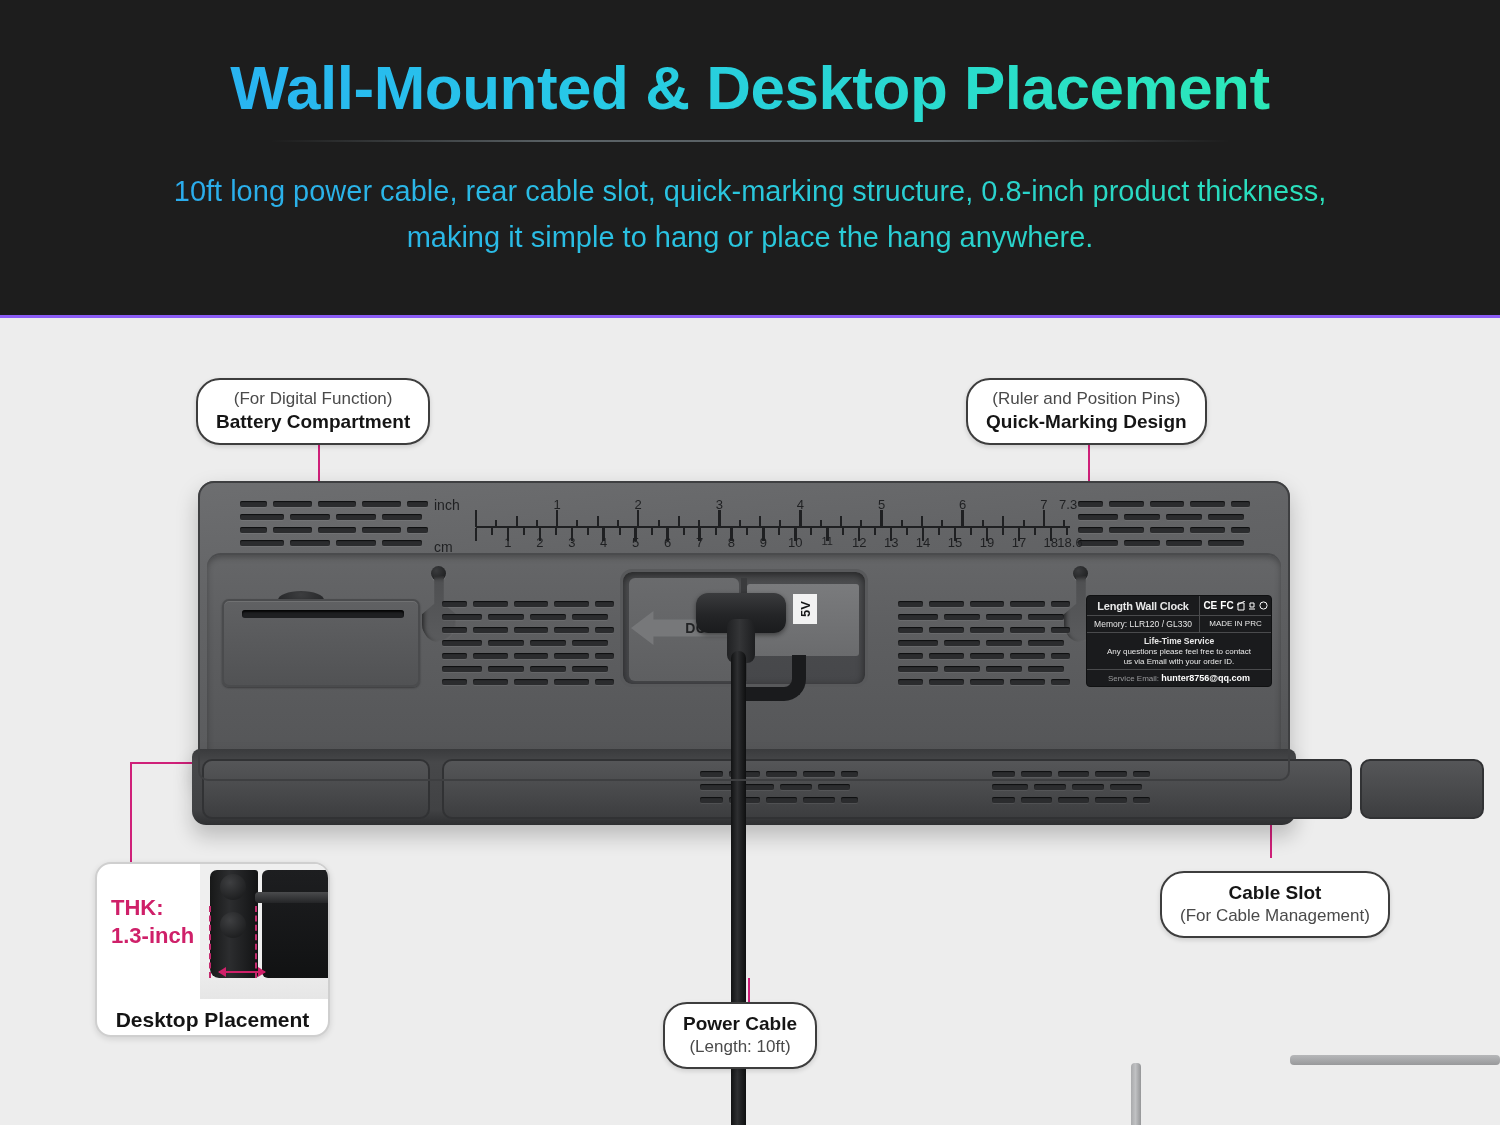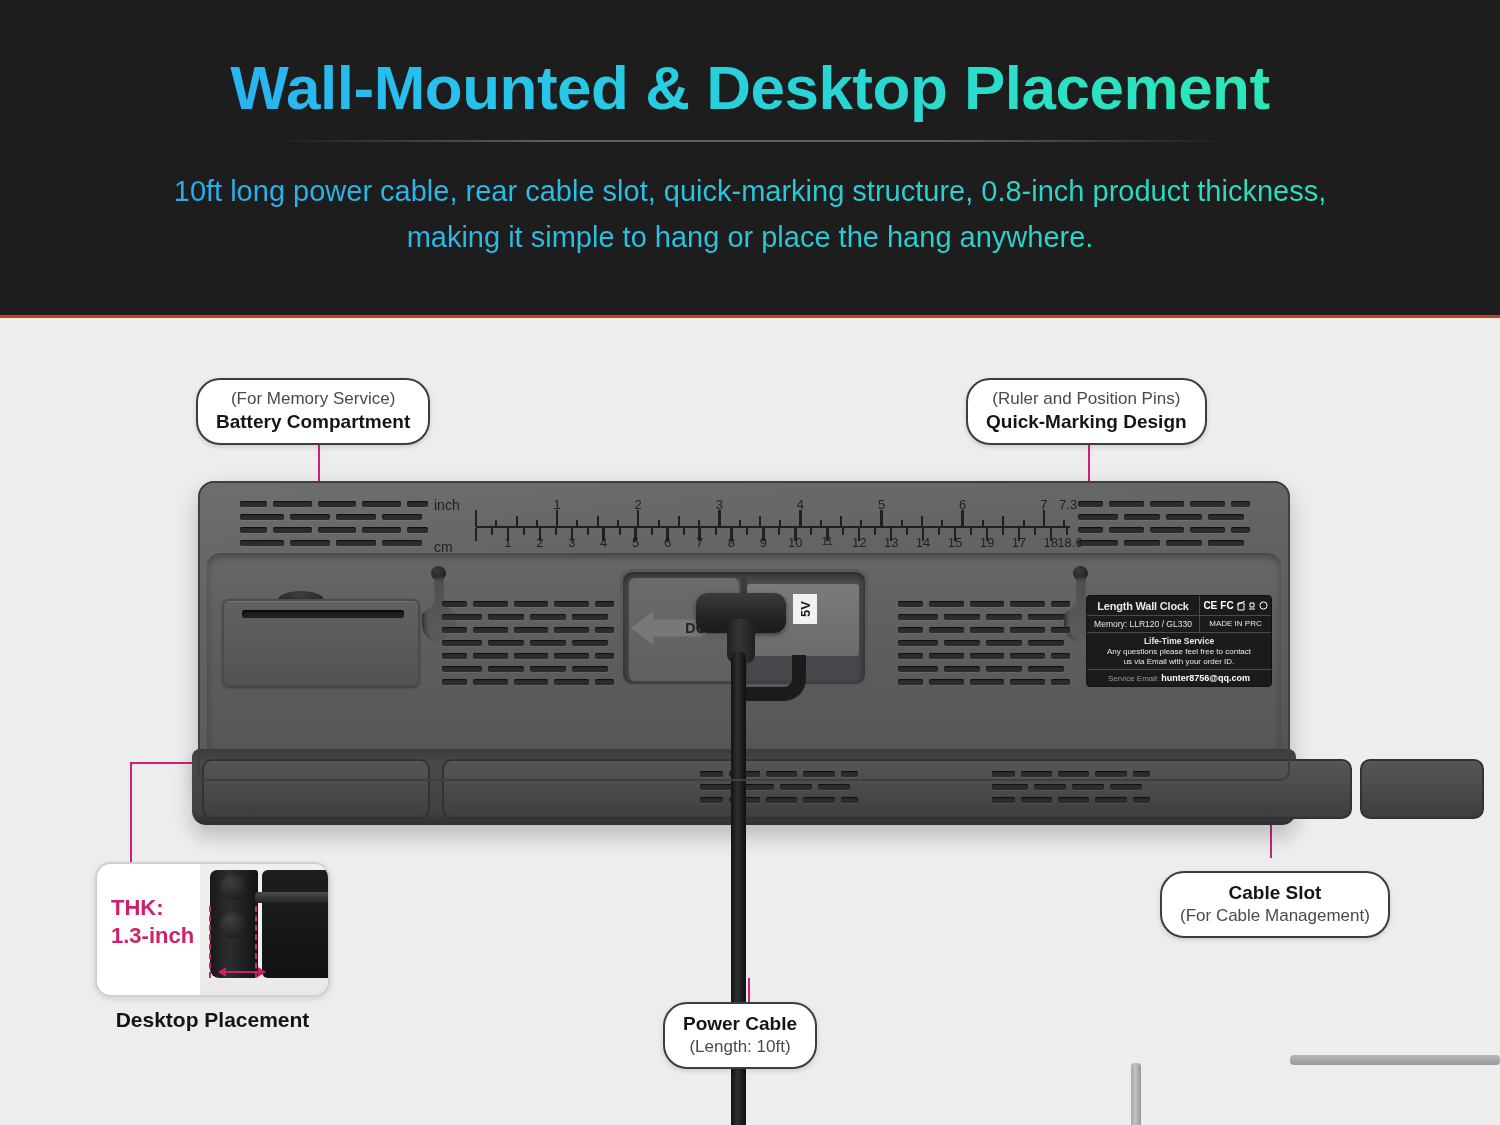--- a/index.html
+++ b/index.html
@@ -8,21 +8,21 @@
     font-family:"Liberation Sans", sans-serif;
     background:#ededed;
     position:relative;
     overflow:hidden;
   }
 
   
   .header {
     position:absolute; left:0; top:0; width:1500px; height:318px;
     background:#1d1d1d;
-    border-bottom:3px solid #c2410c;
+    border-bottom:3px solid #8b5cf6;
   }
   .title {
     position:absolute; left:0; top:52px; width:1500px;
     text-align:center;
     font-size:62px; font-weight:bold; letter-spacing:-0.5px;
     background:linear-gradient(90deg,#2aa6f7 0%,#27c8e8 38%,#2ae0c6 70%,#2df0a8 100%);
     -webkit-background-clip:text; background-clip:text;
     color:transparent; -webkit-text-fill-color:transparent;
     white-space:nowrap;
   }
@@ -212,21 +212,21 @@
   .lead { position:absolute; background:#cf2079; }
   .lead-v { width:2px; }
   .lead-h { height:2px; }
   .dot {
     position:absolute; width:11px; height:11px; border-radius:50%;
     background:#ef1d8d;
   }
 
   
   .thk-card {
-    position:absolute; left:95px; top:862px; width:235px; height:135px;
+    position:absolute; left:95px; top:862px; width:235px; height:175px;
     background:#fff; border:2px solid #cfcfcf; border-radius:16px;
     overflow:hidden; box-shadow:0 2px 6px rgba(0,0,0,.12);
   }
   .thk-text {
     position:absolute; left:14px; top:30px;
     font-size:22px; font-weight:bold; color:#cf2069; line-height:28px;
     z-index:3;
   }
   .thk-photo {
     position:absolute; right:0; top:0; width:128px; height:135px;
@@ -693,21 +693,21 @@
     <div class="plug-head"></div>
     <div class="plug-neck"></div>
     <div class="plug-5v">5V</div>
     <div class="cable-hook"></div>
     <div class="cable-main"></div>
 
     <div class="shell-edge"></div>
   </div>
 
   <div class="callout" style="left:196px; top:60px;">
-    <div class="c-sub">(For Memory Service)</div>
+    <div class="c-sub">(For Digital Function)</div>
     <div class="c-main">Battery Compartment</div>
   </div>
 
   <div class="callout" style="left:1160px; top:553px;">
     <div class="c-main">Cable Slot</div>
     <div class="c-sub">(For Cable Management)</div>
   </div>
 
   <div class="callout" style="left:966px; top:60px;">
     <div class="c-sub">(Ruler and Position Pins)</div>

